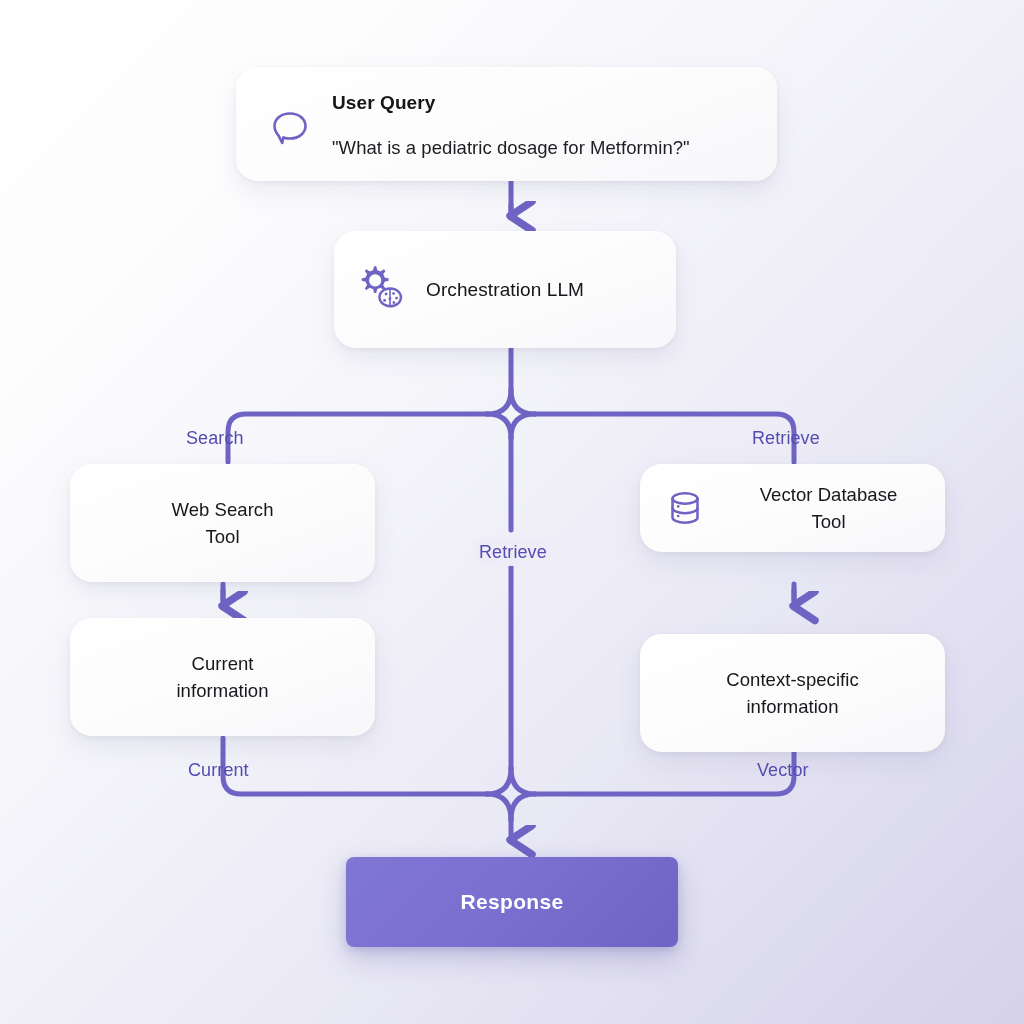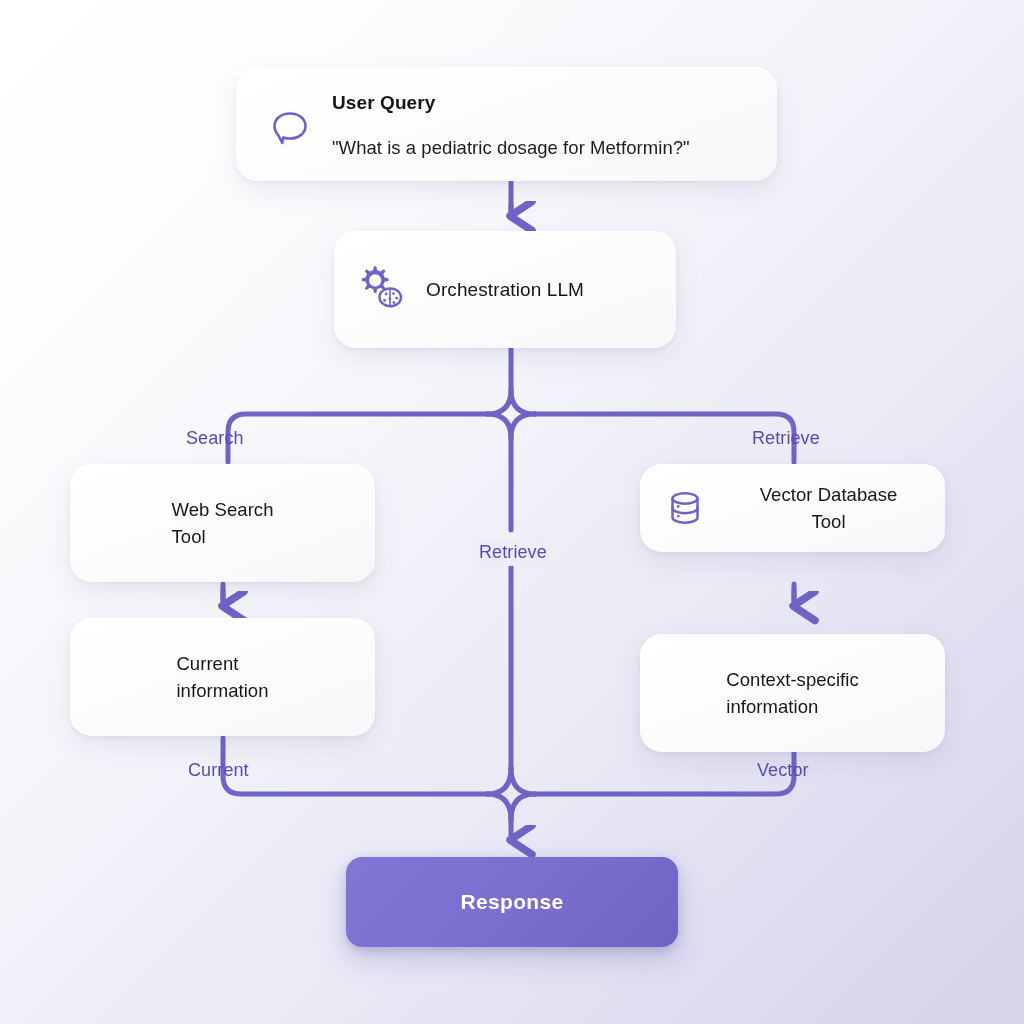--- a/index.html
+++ b/index.html
@@ -101,20 +101,21 @@
   .orch-title {
     font-size: 19px;
     font-weight: normal;
     color: #15151a;
     letter-spacing: 0.1px;
   }
 
   
   .card-plain {
     justify-content: center;
+    text-align: center;
   }
   .card-label {
     font-size: 18.5px;
     line-height: 27px;
     color: #17171c;
     font-weight: normal;
     letter-spacing: 0.05px;
   }
 
   #node-websearch { left: 70px;  top: 464px; width: 305px; height: 118px; }
@@ -129,21 +130,21 @@
 
   #node-current { left: 70px;  top: 618px; width: 305px; height: 118px; }
   #node-context { left: 640px; top: 618px; width: 305px; height: 118px; margin-top: 16px; }
 
   
   #node-response {
     position: absolute;
     z-index: 3;
     left: 346px; top: 857px;
     width: 332px; height: 90px;
-    border-radius: 16px;
+    border-radius: 8px;
     background: linear-gradient(135deg, #8076d4 0%, #7b70d0 45%, #6f63c4 100%);
     box-shadow:
        0 3px 8px rgba(90, 80, 165, 0.22),
        0 12px 28px rgba(90, 80, 165, 0.26);
     display: flex;
     align-items: center;
     justify-content: center;
   }
   .response-label {
     font-size: 21px;

